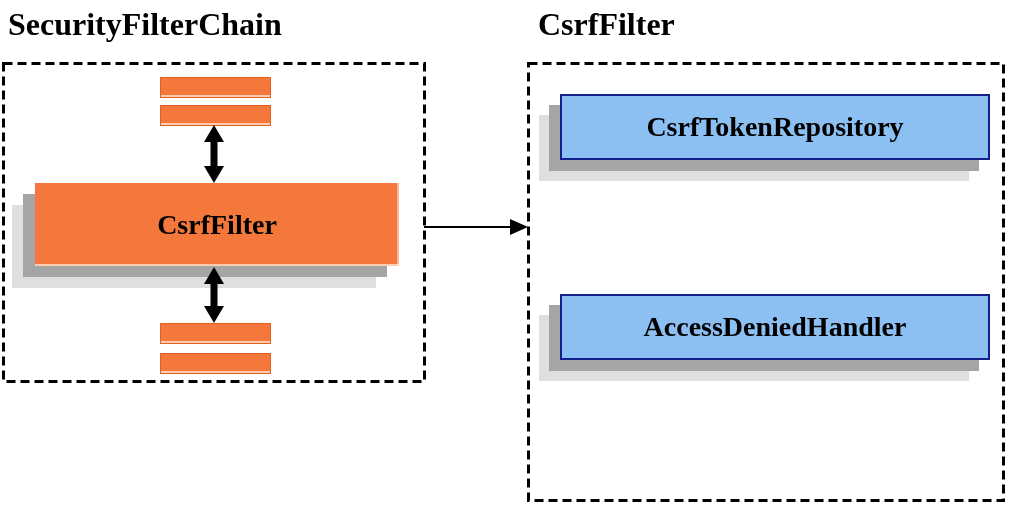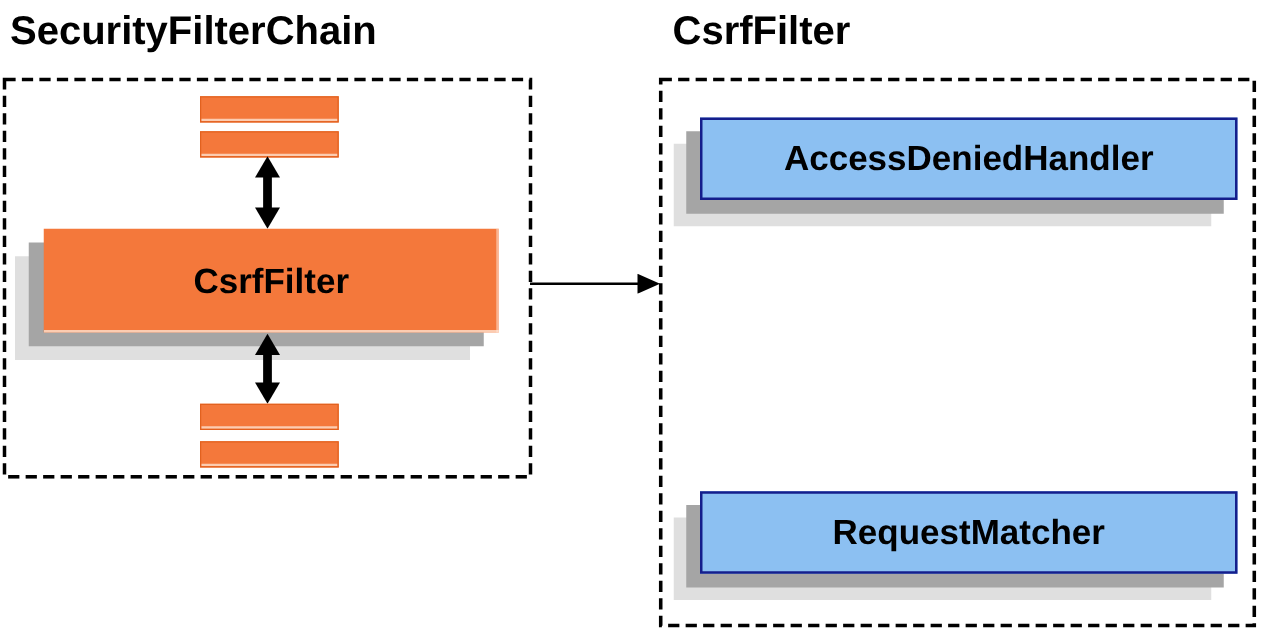--- a/index.html
+++ b/index.html
@@ -7,20 +7,21 @@
     padding: 0;
     background: #ffffff;
     font-family: "Liberation Sans", sans-serif;
   }
   .stage {
     position: relative;
     width: 1010px;
     height: 505px;
     background: #ffffff;
     overflow: hidden;
+    font-family: Liberation Serif, serif;
   }
   .panel-title {
     position: absolute;
     top: 6px;
     font-size: 32px;
     font-weight: 700;
     color: #000000;
     white-space: nowrap;
   }
   .panel-title.left  { left: 8px; }
@@ -143,23 +144,23 @@
     <rect x="0" y="7" width="88" height="2" fill="#000000"></rect>
     <polygon points="86,0 104,8 86,16" fill="#000000"></polygon>
   </svg>
 
   <div class="dashed-box right-box">
     <svg class="dash-rect" width="478" height="440" viewBox="0 0 478 440">
       <rect x="1.5" y="1.5" width="475" height="437" fill="none" stroke="#000000" stroke-width="3" stroke-dasharray="9 5"></rect>
     </svg>
 
     <div class="blue-box c0">
+      <span>CsrfTokenRepository</span>
+    </div>
+
+
+    <div class="blue-box c2">
       <span>AccessDeniedHandler</span>
     </div>
 
-
-
-    <div class="blue-box c3">
-      <span>RequestMatcher</span>
-    </div>
   </div>
 
 </div>
 
 </body></html>

